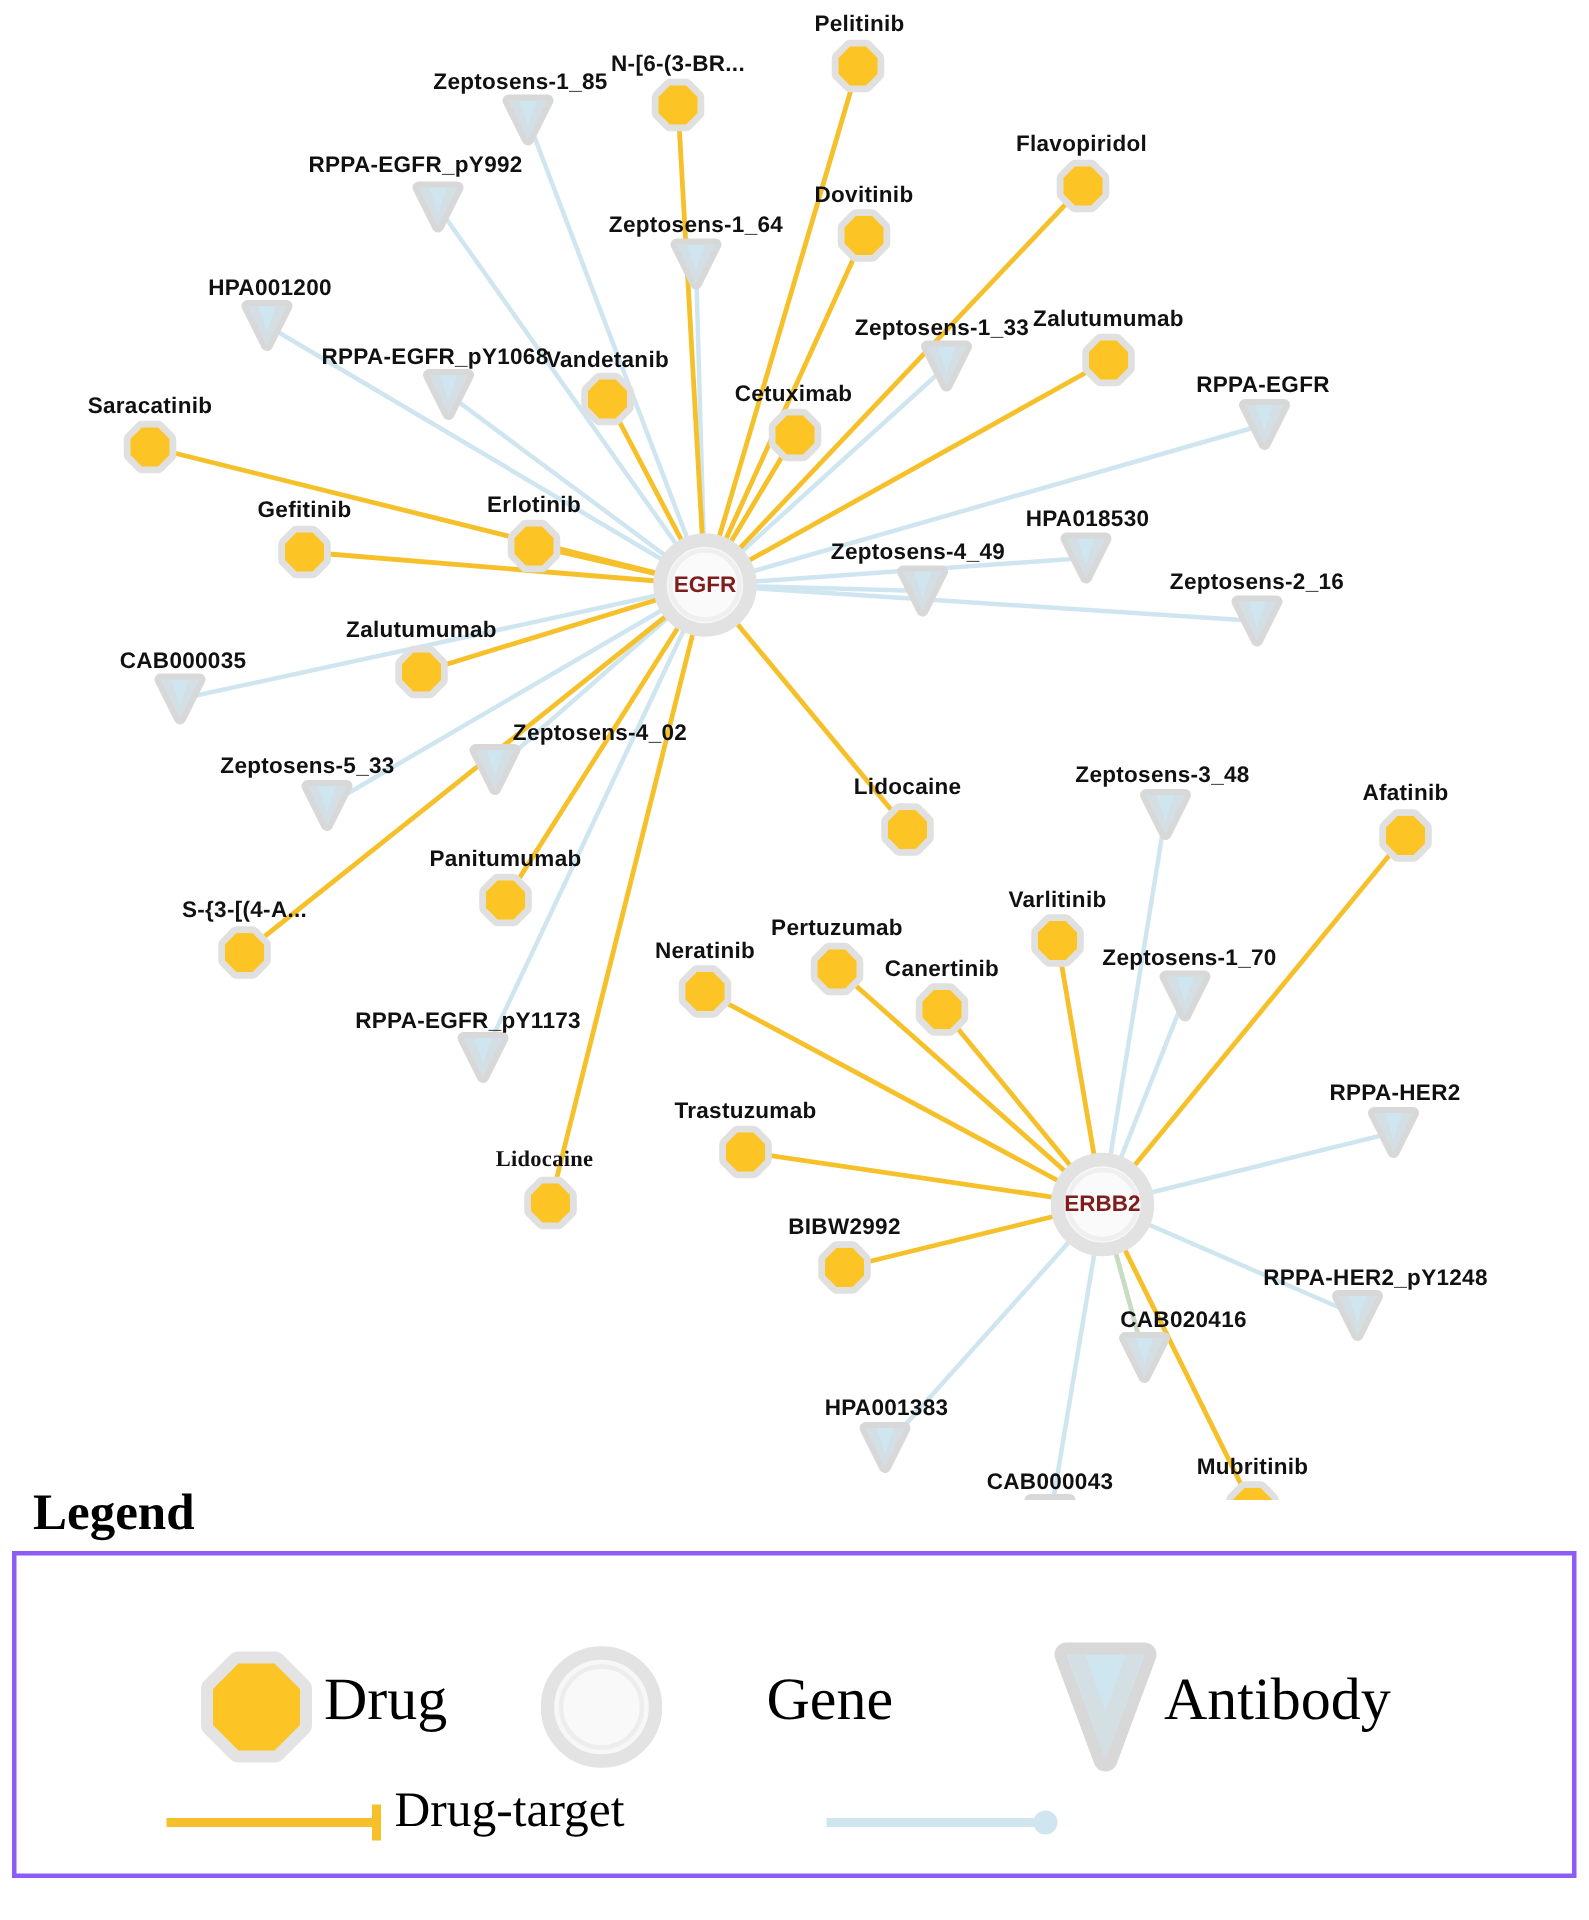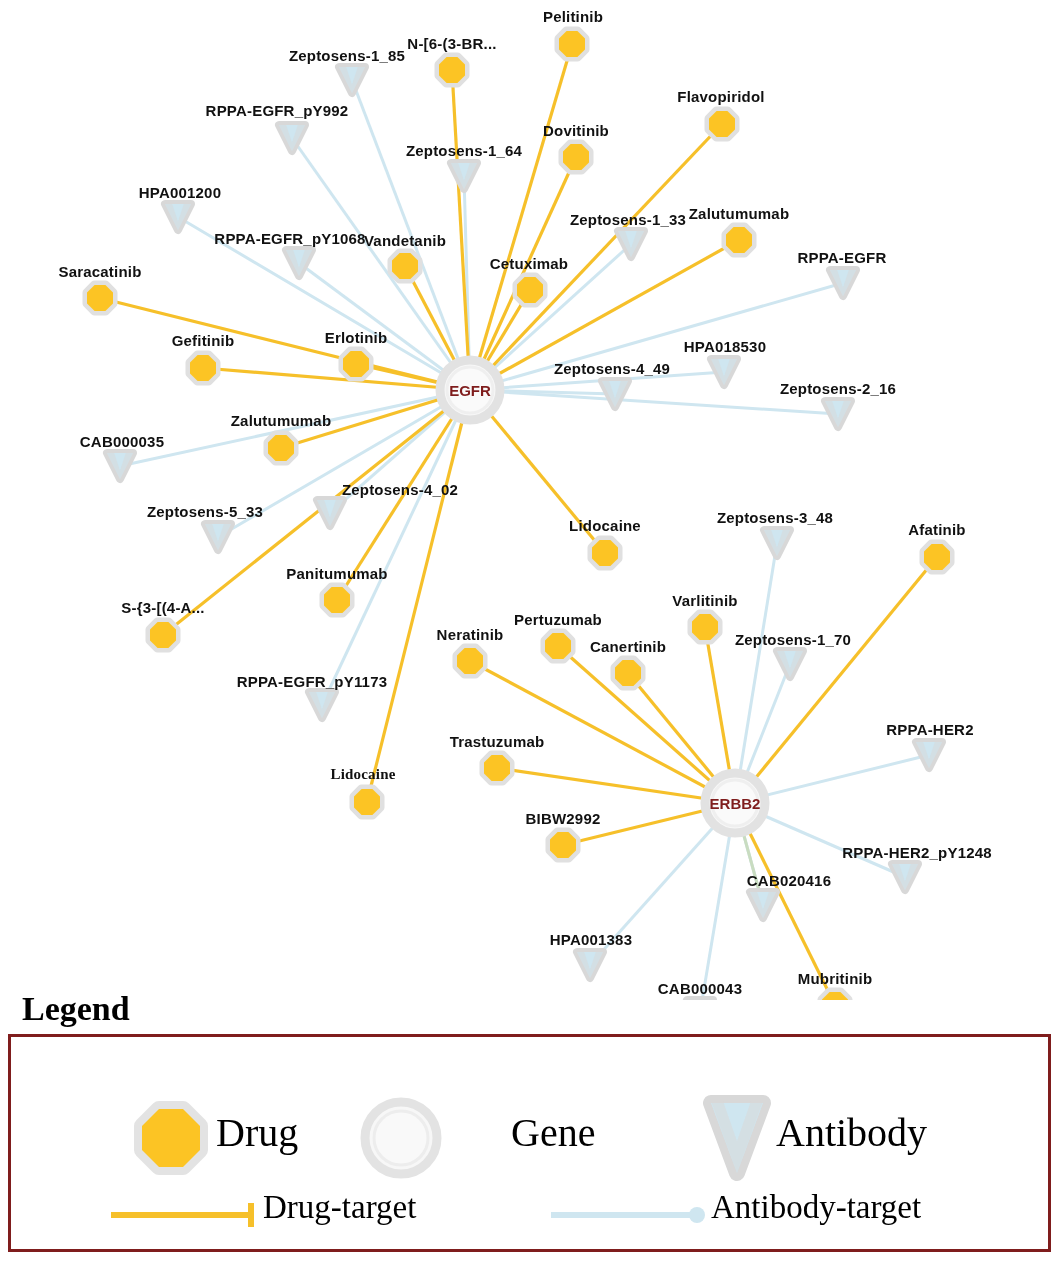--- a/index.html
+++ b/index.html
@@ -49,21 +49,21 @@
   #legend-title {
     font-family: "Liberation Serif", serif;
     font-size: 34px;
     font-weight: bold;
     color: #000;
     margin-left: 22px;
     margin-bottom: 6px;
   }
   #legend-box {
     margin: 0 8px 0 8px;
-    border: 3px solid #7f1d1d;
+    border: 3px solid #8b5cf6;
     height: 212px;
     position: relative;
     background: #fff;
   }
   .legend-text {
     font-family: "Liberation Serif", serif;
     font-size: 40px;
     color: #000;
     position: absolute;
     white-space: nowrap;
@@ -410,15 +410,14 @@
 
       <g>
         <line x1="540" y1="178" x2="682" y2="178" stroke="#CFE6F0" stroke-width="6"></line>
         <circle cx="686" cy="178" r="8" fill="#CFE6F0"></circle>
       </g>
     </svg>
     <div class="legend-text" style="left:205px; top:72px;">Drug</div>
     <div class="legend-text" style="left:500px; top:72px;">Gene</div>
     <div class="legend-text" style="left:765px; top:72px;">Antibody</div>
     <div class="legend-text small" style="left:252px; top:152px;">Drug-target</div>
-    <div class="legend-text small" style="left:700px; top:152px;">Antibody-target</div>
   </div>
 </div>
 
 </body></html>

